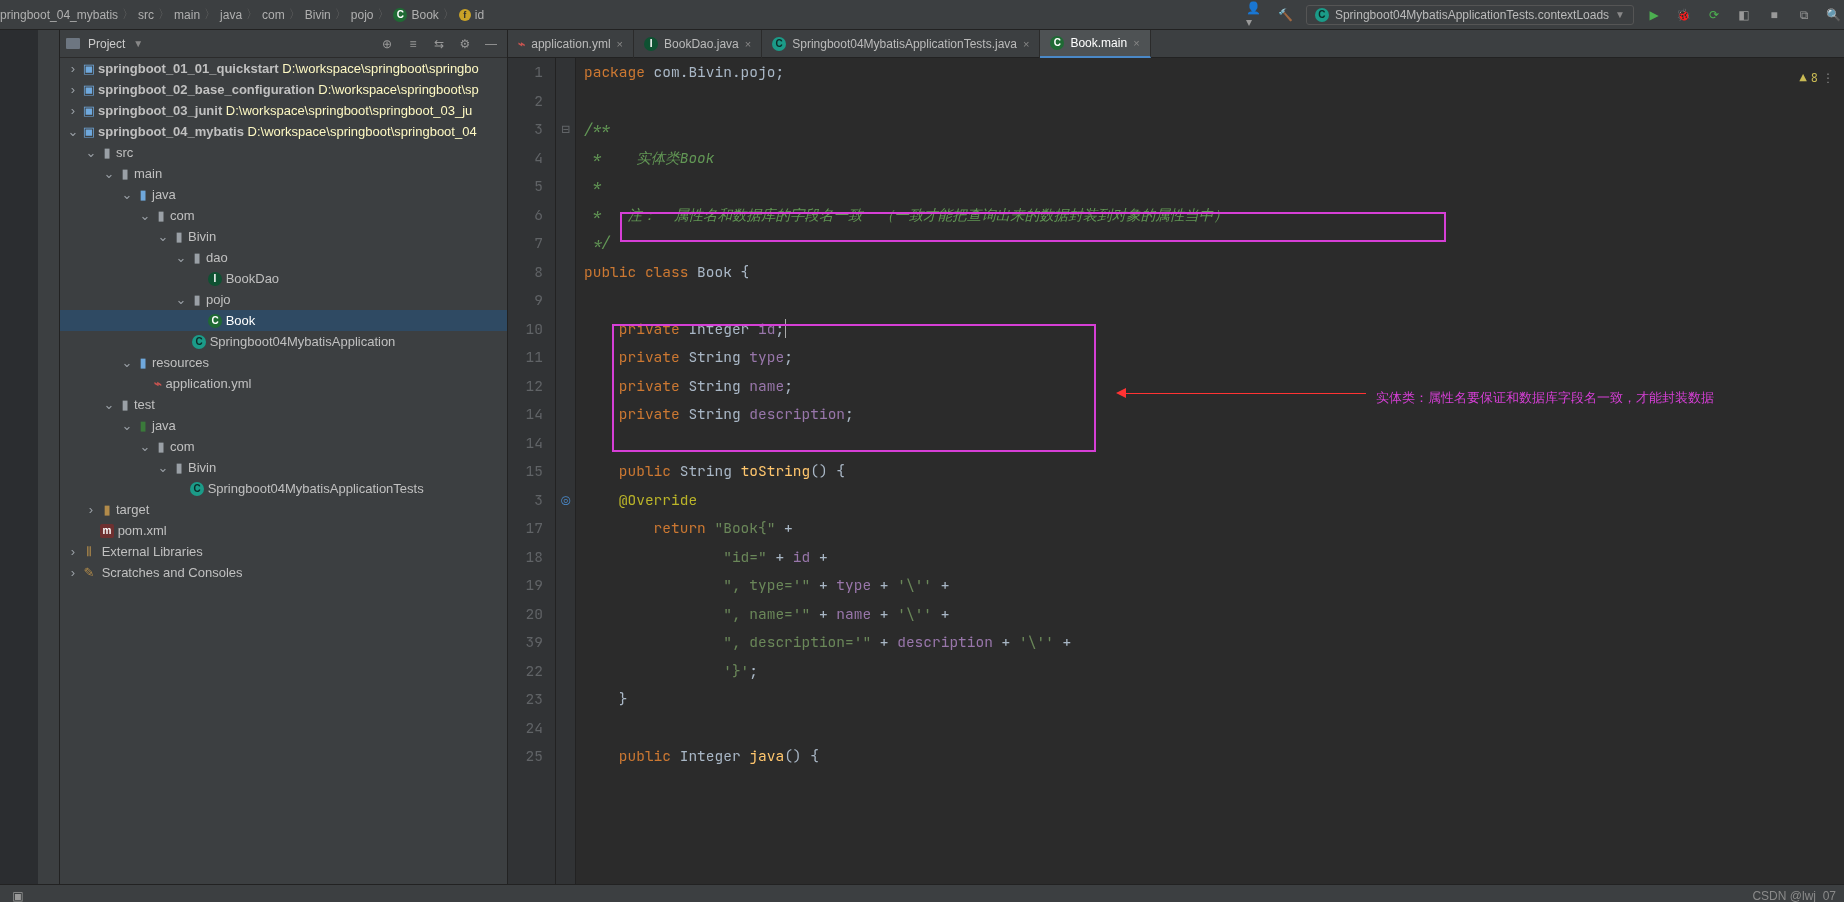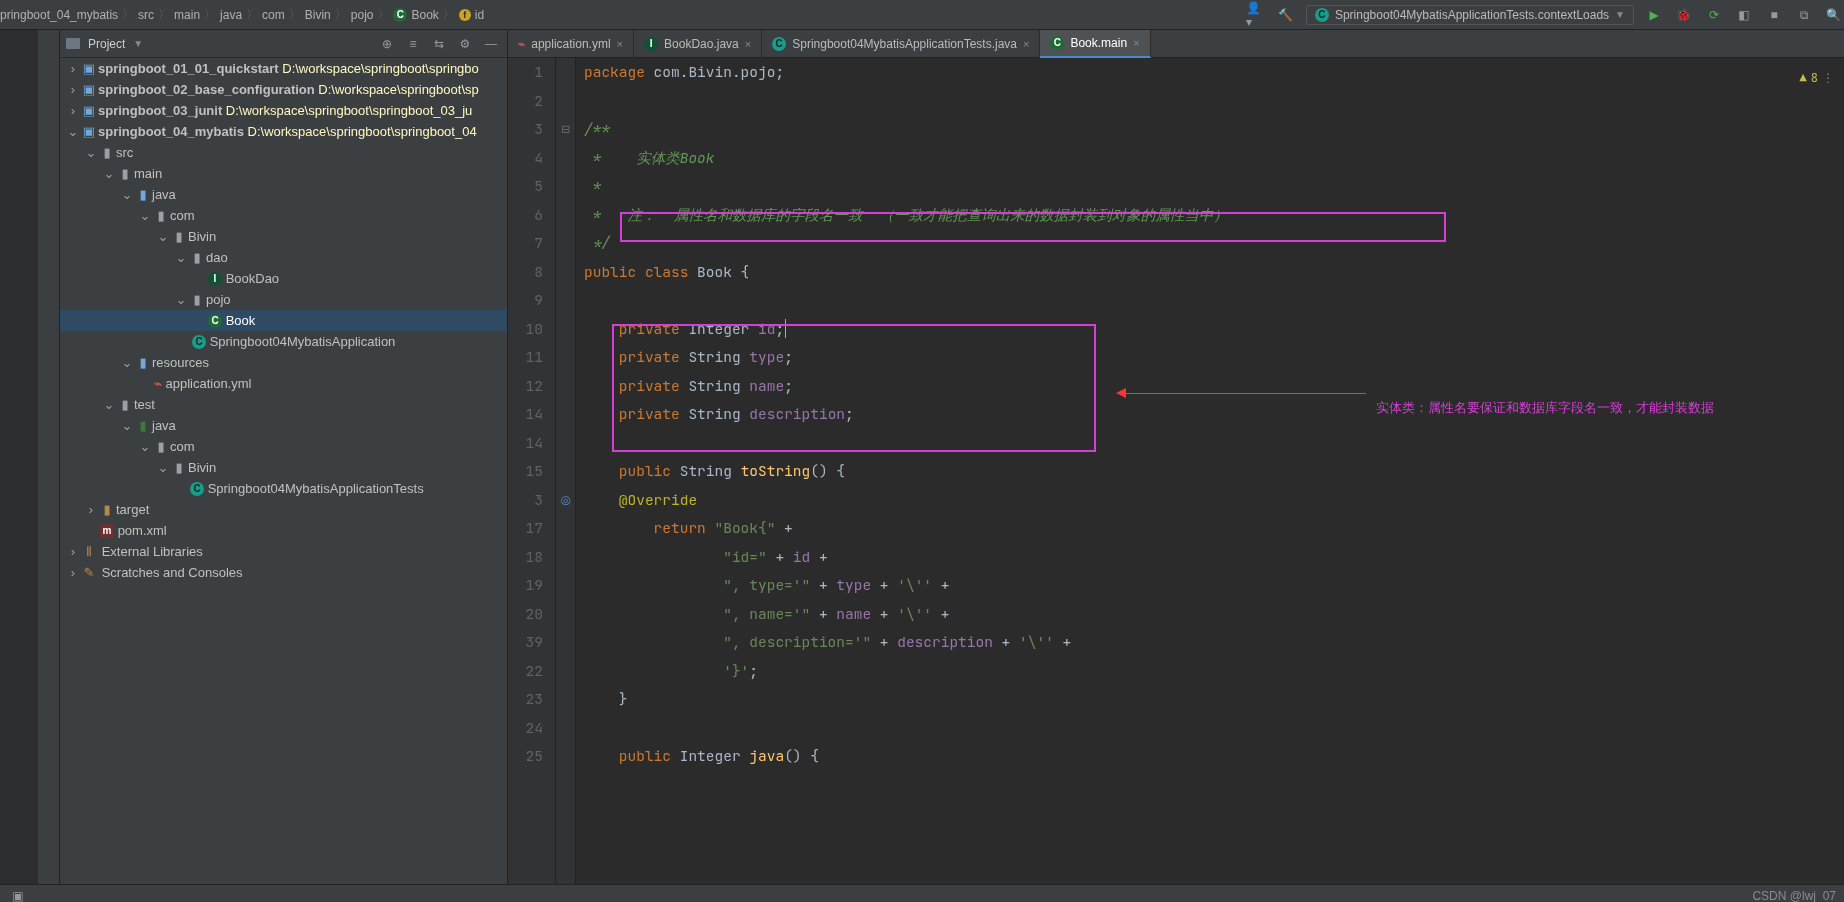--- a/index.html
+++ b/index.html
@@ -352,21 +352,21 @@
         <div style="color:#606366;text-align:center">⊟</div>
         <div style="height:343px"></div>
         <div style="color:#4a88c7;text-align:center">◎</div>
       </div>
       <div class="code">
 
         <div class="magenta-box" style="left:44px; top:154px; width:826px; height:30px"></div>
         <div class="magenta-box" style="left:36px; top:266px; width:484px; height:128px"></div>
         <div class="arrow-head" style="left:540px; top:330px"></div>
         <div class="arrow-line" style="left:550px; top:335px; width:240px"></div>
-        <div class="annot-text" style="left:800px; top:336px">实体类：属性名要保证和数据库字段名一致，才能封装数据</div>
+        <div class="annot-text" style="left:800px; top:326px">实体类：属性名要保证和数据库字段名一致，才能封装数据</div>
 
         <div class="inspections">
           <span class="warn-tri">▲</span>
           <span>8</span>
           <span style="color:#888">⋮</span>
         </div>
 
         <div class="code-line"><span class="kw">package</span><span class="plain"> com.Bivin.pojo</span><span class="plain">;</span></div>
         <div class="code-line"></div>
         <div class="code-line"><span class="com">/**</span></div>

